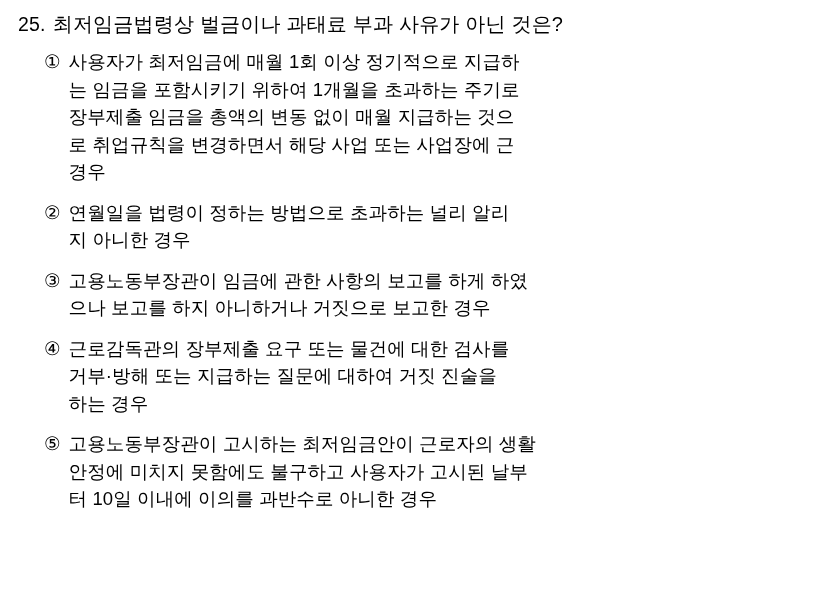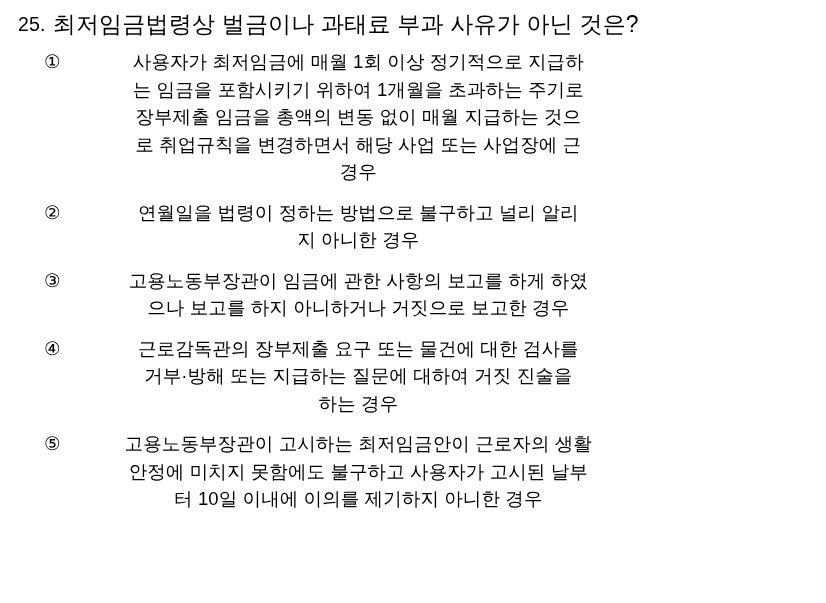--- a/index.html
+++ b/index.html
@@ -28,21 +28,21 @@
   }
   .q-number {
     font-size: 19.5px;
     line-height: 28px;
     letter-spacing: 0.2px;
     white-space: nowrap;
     padding-right: 7px;
     flex: 0 0 auto;
   }
   .q-text {
-    font-size: 23px;
+    font-size: 20px;
     line-height: 28px;
     letter-spacing: 0.2px;
     flex: 1 1 auto;
   }
   .choices {
     margin: 0;
     padding: 0 0 0 26px;
   }
   .choice {
     display: flex;
@@ -51,21 +51,20 @@
   }
   .choice-marker {
     font-size: 18.5px;
     line-height: 27.5px;
     flex: 0 0 auto;
     padding-right: 8px;
     white-space: nowrap;
   }
   .choice-lines {
     flex: 1 1 auto;
-    text-align: center;
   }
   .choice-line {
     font-size: 18.5px;
     line-height: 27.5px;
     letter-spacing: 0.1px;
     white-space: pre;
   }
 </style>
 </head>
 <body>
@@ -86,21 +85,21 @@
         <div class="choice-line">는 임금을 포함시키기 위하여 1개월을 초과하는 주기로</div>
         <div class="choice-line">장부제출 임금을 총액의 변동 없이 매월 지급하는 것으</div>
         <div class="choice-line">로 취업규칙을 변경하면서 해당 사업 또는 사업장에 근</div>
         <div class="choice-line">경우</div>
       </div>
     </div>
 
     <div class="choice">
       <div class="choice-marker">②</div>
       <div class="choice-lines">
-        <div class="choice-line">연월일을 법령이 정하는 방법으로 불구하고 널리 알리</div>
+        <div class="choice-line">연월일을 법령이 정하는 방법으로 초과하는 널리 알리</div>
         <div class="choice-line">지 아니한 경우</div>
       </div>
     </div>
 
     <div class="choice">
       <div class="choice-marker">③</div>
       <div class="choice-lines">
         <div class="choice-line">고용노동부장관이 임금에 관한 사항의 보고를 하게 하였</div>
         <div class="choice-line">으나 보고를 하지 아니하거나 거짓으로 보고한 경우</div>
       </div>
@@ -113,18 +112,18 @@
         <div class="choice-line">거부·방해 또는 지급하는 질문에 대하여 거짓 진술을</div>
         <div class="choice-line">하는 경우</div>
       </div>
     </div>
 
     <div class="choice">
       <div class="choice-marker">⑤</div>
       <div class="choice-lines">
         <div class="choice-line">고용노동부장관이 고시하는 최저임금안이 근로자의 생활</div>
         <div class="choice-line">안정에 미치지 못함에도 불구하고 사용자가 고시된 날부</div>
-        <div class="choice-line">터 10일 이내에 이의를 제기하지 아니한 경우</div>
+        <div class="choice-line">터 10일 이내에 이의를 과반수로 아니한 경우</div>
       </div>
     </div>
 
   </div>
 </div>
 
 </body></html>

